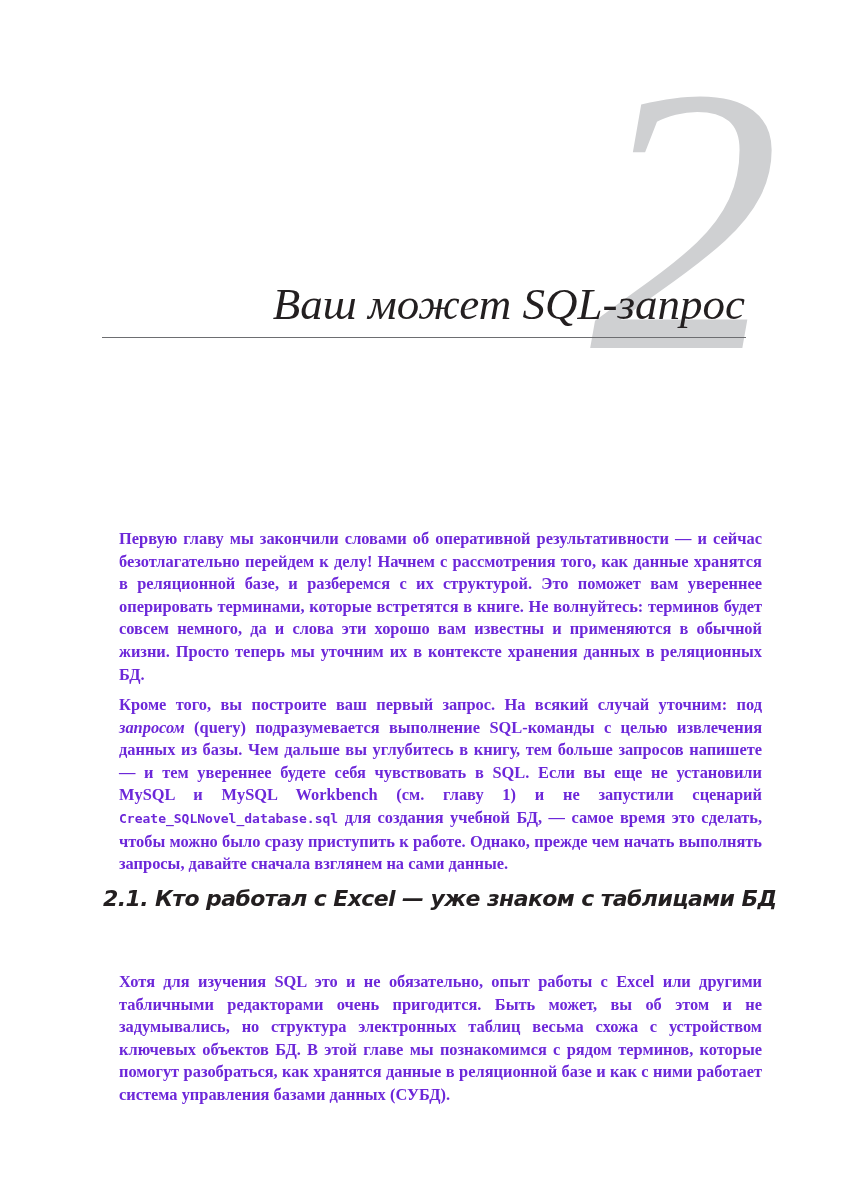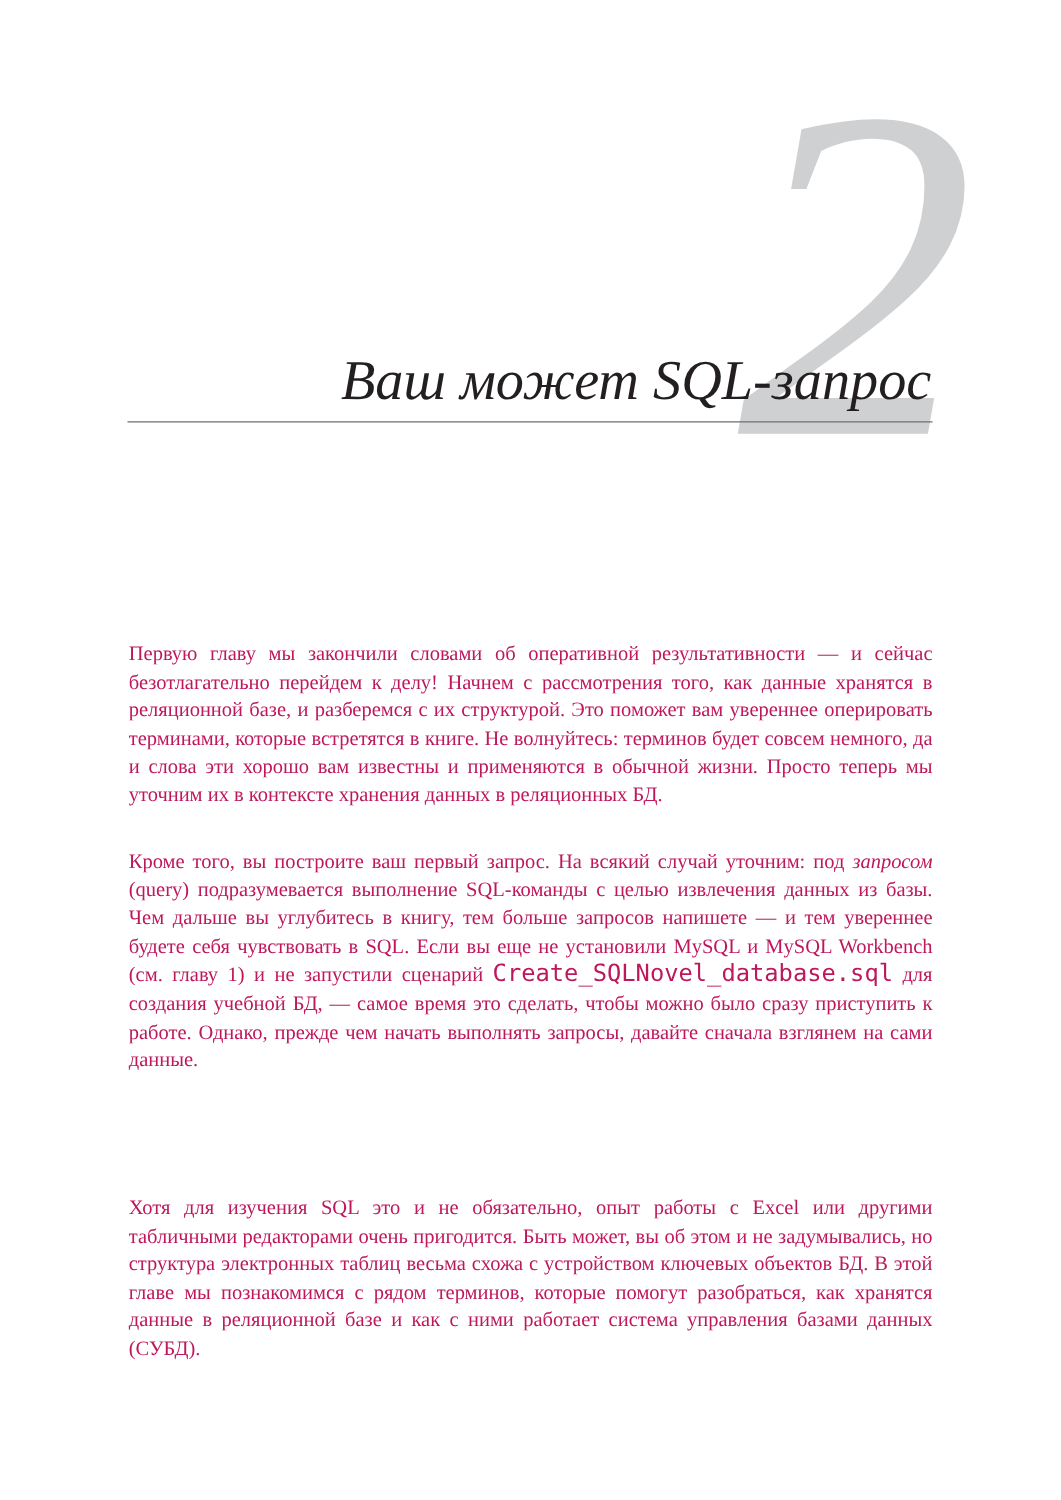--- a/index.html
+++ b/index.html
@@ -56,32 +56,33 @@
       border-top: 1.3px solid #6d6e71;
       z-index: 2;
     }
     .body-text {
       position: absolute;
       left: 103px;
       width: 643px;
       font-size: 16.4px;
       line-height: 22.6px;
       text-align: justify;
-      color: #be185d;
-      margin: 0;
+      color: #6d28d9;
+      margin: 16px;
+      font-weight: bold;
     }
     .para1 { top: 512px; }
     .para2 { top: 678px; }
     .para3 { top: 955px; }
     .body-text em {
       font-style: italic;
     }
     .code {
       font-family: "DejaVu Sans Mono", "Liberation Mono", monospace;
-      font-size: 19px;
+      font-size: 13px;
     }
     .section-heading {
       position: absolute;
       left: 103px;
       top: 882px;
       width: 660px;
       font-family: "DejaVu Sans", "Liberation Sans", sans-serif;
       font-style: italic;
       font-weight: bold;
       font-size: 22px;
@@ -100,16 +101,17 @@
   <div class="chapter-number">2</div>
 
   <h1 class="chapter-title" style="margin:0;font-weight:normal;">Ваш может SQL-запрос</h1>
 
   <div class="chapter-rule"></div>
 
   <p class="body-text para1">Первую главу мы закончили словами об оперативной результативности — и сейчас безотлагательно перейдем к делу! Начнем с рассмотрения того, как данные хранятся в реляционной базе, и разберемся с их структурой. Это поможет вам увереннее оперировать терминами, которые встретятся в книге. Не волнуйтесь: терминов будет совсем немного, да и слова эти хорошо вам известны и применяются в обычной жизни. Просто теперь мы уточним их в контексте хранения данных в реляционных БД.</p>
 
   <p class="body-text para2"><span>Кроме того, вы построите ваш первый запрос. На всякий случай уточним: под </span><em>запросом</em><span> (query) подразумевается выполнение SQL-команды с целью извлечения данных из базы. Чем дальше вы углубитесь в книгу, тем больше запросов напишете — и тем увереннее будете себя чувствовать в SQL. Если вы еще не установили MySQL и MySQL Workbench (см. главу 1) и не запустили сценарий </span><span class="code">Create_SQLNovel_database.sql</span><span> для создания учебной БД, — самое время это сделать, чтобы можно было сразу приступить к работе. Однако, прежде чем начать выполнять запросы, давайте сначала взглянем на сами данные.</span></p>
 
+  <h2 class="section-heading">2.1. Кто работал с Excel — уже знаком с таблицами БД</h2>
 
   <p class="body-text para3">Хотя для изучения SQL это и не обязательно, опыт работы с Excel или другими табличными редакторами очень пригодится. Быть может, вы об этом и не задумывались, но структура электронных таблиц весьма схожа с устройством ключевых объектов БД. В этой главе мы познакомимся с рядом терминов, которые помогут разобраться, как хранятся данные в реляционной базе и как с ними работает система управления базами данных (СУБД).</p>
 
 </div>
 
 </body></html>

